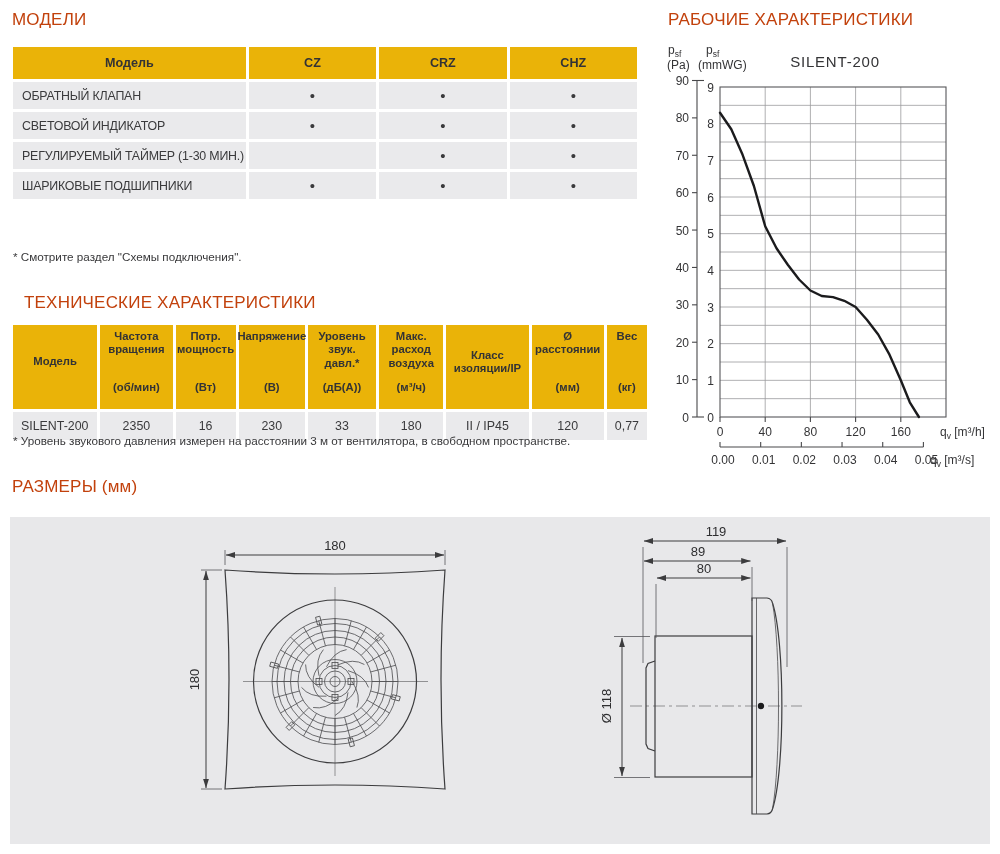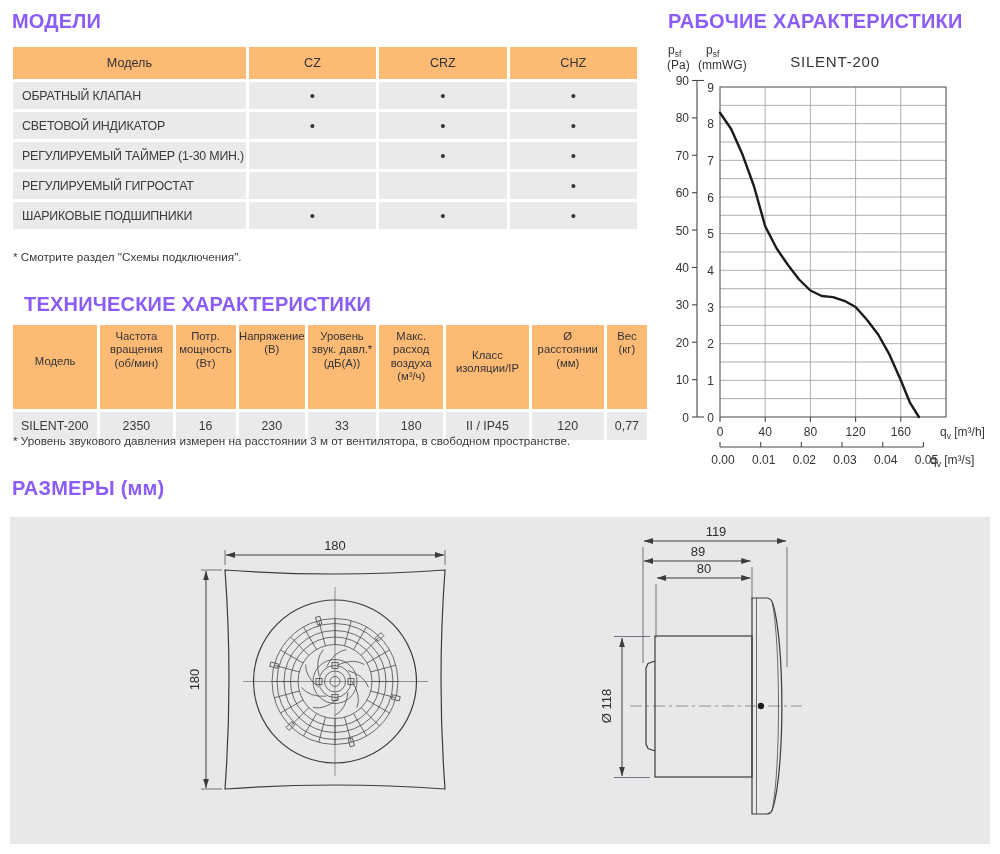--- a/index.html
+++ b/index.html
@@ -1,35 +1,35 @@
 <!DOCTYPE html>
 <html><head>
 <meta charset="utf-8">
 <style>
   html,body{margin:0;padding:0;}
   body{
     width:1000px;height:854px;position:relative;background:#ffffff;
     font-family:"Liberation Sans","DejaVu Sans",sans-serif;color:#38383a;overflow:hidden;
   }
   .abs{position:absolute;}
-  .h1{font-size:20px;font-weight:bold;color:#8b5cf6;letter-spacing:.2px;white-space:nowrap;}
+  .h1{font-size:17px;font-weight:normal;color:#c2410c;letter-spacing:.2px;white-space:nowrap;}
   .footnote{font-size:11.7px;color:#38383a;white-space:nowrap;}
 
   
   table.gridtable{border-collapse:separate;border-spacing:3px;table-layout:fixed;}
-  table.gridtable th{background:#fdba74;color:#333335;font-weight:normal;}
+  table.gridtable th{background:#eab308;color:#333335;font-weight:bold;}
   table.gridtable td{background:#eaeaec;color:#3a3a3c;}
   
   .models th{height:30px;font-size:12.6px;text-align:center;}
   .models td{height:25px;font-size:12.4px;text-align:center;}
   .models td.lbl{text-align:left;padding-left:9px;letter-spacing:-.2px;white-space:nowrap;}
   .models td.dot{font-size:15px;}
   
   .tech th{height:74px;font-size:11.3px;padding:5px 3px;vertical-align:top;}
-  .tech th .hw{height:64px;display:flex;flex-direction:column;align-items:center;text-align:center;line-height:1.18;}
+  .tech th .hw{height:64px;display:flex;flex-direction:column;justify-content:space-between;align-items:center;text-align:center;line-height:1.18;}
   .tech th .hw.c{justify-content:center;}
   .tech td{height:26px;font-size:12.4px;text-align:center;}
   .tech td.lbl{text-align:left;padding-left:8px;}
 
   
   #perf-chart text{font-family:"Liberation Sans","DejaVu Sans",sans-serif;}
   #perf-chart .grid{stroke:#9b9b9d;stroke-width:.8;}
   #perf-chart .frame{stroke:#57575a;stroke-width:1.1;fill:none;}
   #perf-chart .axis{stroke:#48484a;stroke-width:1.1;}
   #perf-chart .curve{stroke:#1b1b1d;stroke-width:2.4;fill:none;stroke-linejoin:round;stroke-linecap:round;}
@@ -76,26 +76,20 @@
     <tr>
       <td class="lbl">СВЕТОВОЙ ИНДИКАТОР</td>
       <td class="dot">•</td>
       <td class="dot">•</td>
       <td class="dot">•</td>
     </tr>
     <tr>
       <td class="lbl">РЕГУЛИРУЕМЫЙ ТАЙМЕР (1-30 МИН.)</td>
       <td class="dot"></td>
       <td class="dot">•</td>
-      <td class="dot">•</td>
-    </tr>
-    <tr>
-      <td class="lbl">РЕГУЛИРУЕМЫЙ ГИГРОСТАТ</td>
-      <td class="dot"></td>
-      <td class="dot"></td>
       <td class="dot">•</td>
     </tr>
     <tr>
       <td class="lbl">ШАРИКОВЫЕ ПОДШИПНИКИ</td>
       <td class="dot">•</td>
       <td class="dot">•</td>
       <td class="dot">•</td>
     </tr>
   </tbody>
 </table>

